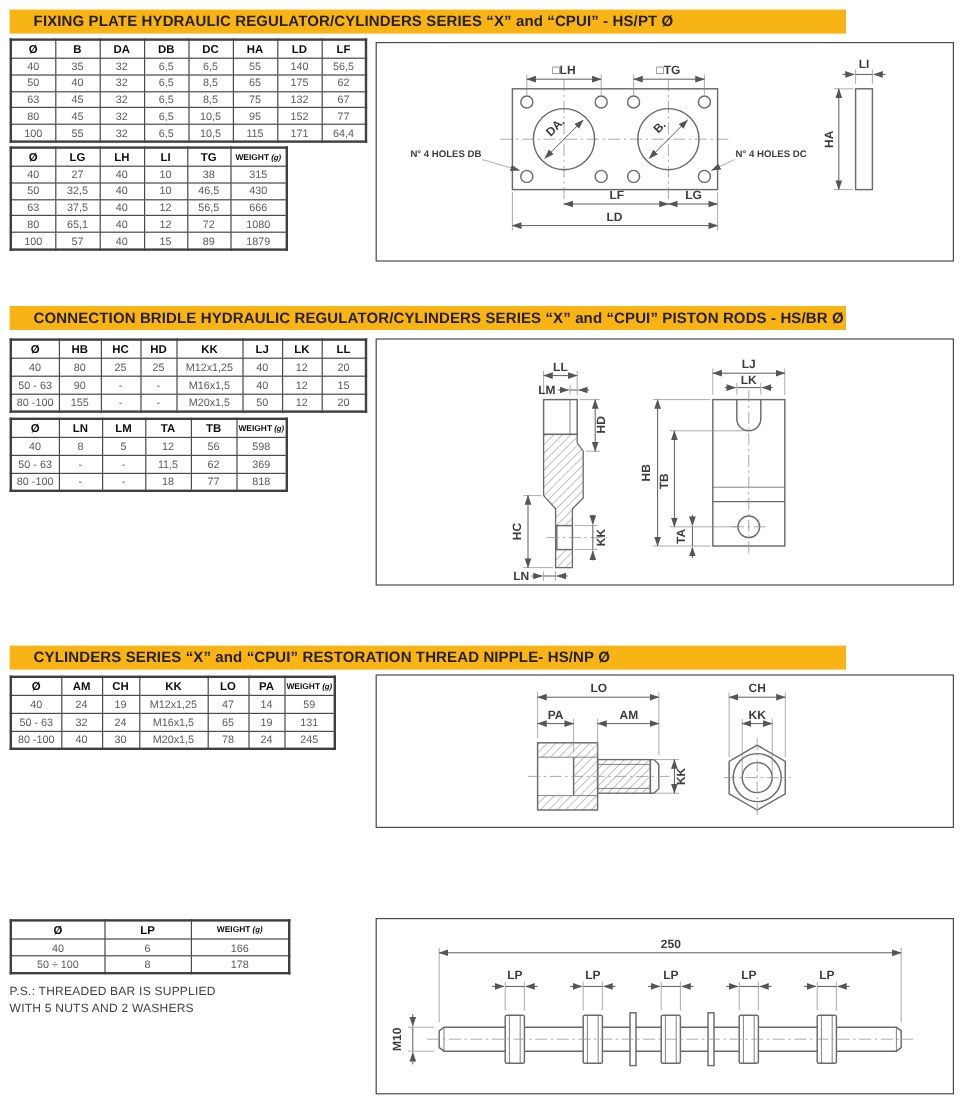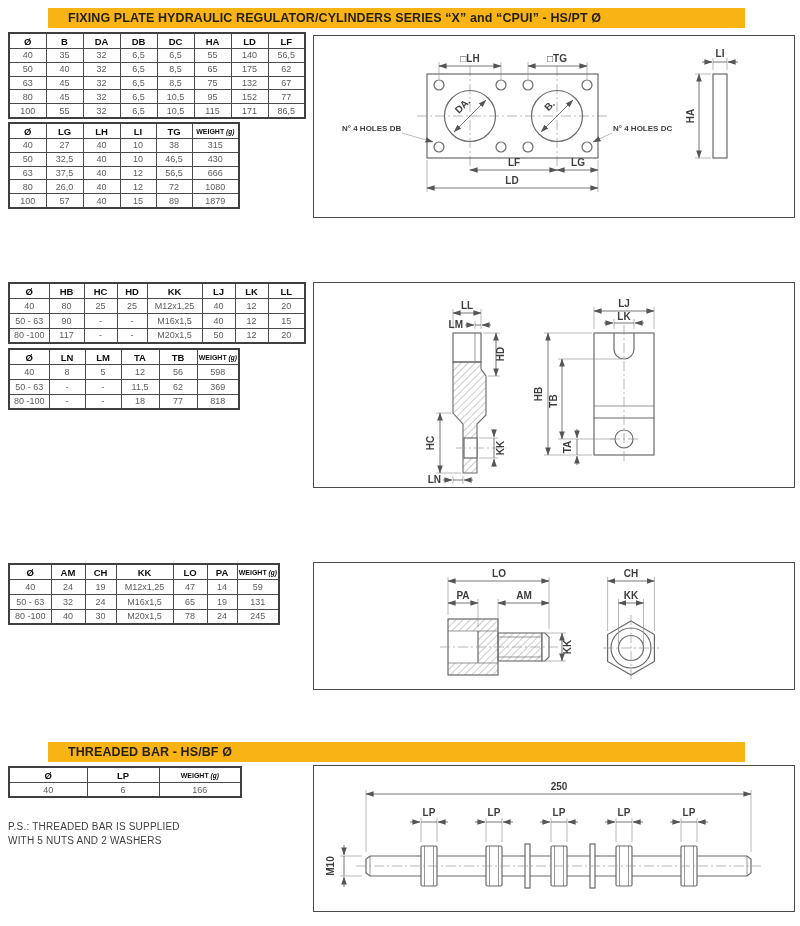--- a/index.html
+++ b/index.html
@@ -1,20 +1,20 @@
 <!DOCTYPE html>
 <html><head>
 <meta charset="utf-8">
 <style>
   html,body{margin:0;padding:0;background:#ffffff;}
   .page{position:relative;width:800px;height:926px;background:#ffffff;overflow:hidden;
         font-family:"Liberation Sans",sans-serif;}
   .sec{position:absolute;left:8px;width:787px;}
   .bar{position:absolute;left:0;top:0;height:20px;width:697px;background:#f8b314;
-       display:flex;align-items:center;padding-left:20px;box-sizing:border-box;margin-left:40px;}
+       display:flex;align-items:center;padding-left:20px;box-sizing:border-box;}
   .bar span{font-size:12.5px;font-weight:bold;color:#241f0e;letter-spacing:.1px;white-space:nowrap;}
   .tbl{border-collapse:collapse;table-layout:fixed;position:absolute;background:#fff;
        border:2px solid #3f3f3f;}
   .tbl th,.tbl td{border:1px solid #4a4a4a;text-align:center;vertical-align:middle;padding:0;
        overflow:hidden;white-space:nowrap;}
   .tbl th{font-size:9.5px;font-weight:bold;color:#0d0d0d;height:14px;}
   .tbl td{font-size:9px;color:#5c5c5c;height:12.8px;}
   .tbl th.wt{font-size:7px;}
   .tbl .unit{font-size:6.5px;font-style:italic;}
   .rows-tall td{height:13.8px;}
@@ -122,21 +122,21 @@
             <td>77</td>
           </tr>
           <tr>
             <td>100</td>
             <td>55</td>
             <td>32</td>
             <td>6,5</td>
             <td>10,5</td>
             <td>115</td>
             <td>171</td>
-            <td>86,5</td>
+            <td>64,4</td>
           </tr>
         </tbody>
       </table>
     <table class="tbl" style="left:0;top:114px;">
         <colgroup>
           <col style="width: 37px;">
           <col style="width: 37px;">
           <col style="width: 37px;">
           <col style="width: 36px;">
           <col style="width: 36px;">
@@ -172,21 +172,21 @@
           <tr>
             <td>63</td>
             <td>37,5</td>
             <td>40</td>
             <td>12</td>
             <td>56,5</td>
             <td>666</td>
           </tr>
           <tr>
             <td>80</td>
-            <td>26,0</td>
+            <td>65,1</td>
             <td>40</td>
             <td>12</td>
             <td>72</td>
             <td>1080</td>
           </tr>
           <tr>
             <td>100</td>
             <td>57</td>
             <td>40</td>
             <td>15</td>
@@ -252,20 +252,23 @@
         <text class="lbl" x="406" y="21">LI</text>
         <line class="wl" x1="397" y1="38" x2="381" y2="38"></line>
           <line class="wl" x1="397" y1="122" x2="381" y2="122"></line>
         <line class="dim" x1="385" y1="38" x2="385" y2="122" marker-start="url(#arr)" marker-end="url(#arr)"></line>
         <text class="lbl" x="380" y="80" transform="rotate(-90 380 80)">HA</text>
       </svg>
     </div>
   </div>
 
   <div class="sec" style="top:255px;height:235px;">
+    <div class="bar">
+      <span>CONNECTION BRIDLE HYDRAULIC REGULATOR/CYLINDERS SERIES “X” and “CPUI” PISTON RODS - HS/BR Ø</span>
+    </div>
     <table class="tbl rows-tall" style="left:0;top:27px;">
         <colgroup>
           <col style="width: 40px;">
           <col style="width: 35px;">
           <col style="width: 33px;">
           <col style="width: 30px;">
           <col style="width: 55px;">
           <col style="width: 33px;">
           <col style="width: 33px;">
           <col style="width: 37px;">
@@ -298,21 +301,21 @@
             <td>90</td>
             <td>-</td>
             <td>-</td>
             <td>M16x1,5</td>
             <td>40</td>
             <td>12</td>
             <td>15</td>
           </tr>
           <tr>
             <td>80 -100</td>
-            <td>117</td>
+            <td>155</td>
             <td>-</td>
             <td>-</td>
             <td>M20x1,5</td>
             <td>50</td>
             <td>12</td>
             <td>20</td>
           </tr>
         </tbody>
       </table>
     <table class="tbl rows-tall" style="left:0;top:93px;">
@@ -436,20 +439,23 @@
         <text class="lbl" x="243" y="118" transform="rotate(-90 243 118)">TB</text>
         <line class="dim" x1="263" y1="146" x2="263" y2="155" marker-end="url(#arr)"></line>
         <line class="dim" x1="263" y1="182" x2="263" y2="173" marker-end="url(#arr)"></line>
         <line class="dim" x1="263" y1="156" x2="263" y2="172"></line>
         <text class="lbl" x="257" y="164" transform="rotate(-90 257 164)">TA</text>
       </svg>
     </div>
   </div>
 
   <div class="sec" style="top:538px;height:155px;">
+    <div class="bar">
+      <span>CYLINDERS SERIES “X” and “CPUI” RESTORATION THREAD NIPPLE- HS/NP Ø</span>
+    </div>
     <table class="tbl rows-tall" style="left:0;top:25px;">
         <colgroup>
           <col style="width: 42px;">
           <col style="width: 34px;">
           <col style="width: 31px;">
           <col style="width: 57px;">
           <col style="width: 34px;">
           <col style="width: 30px;">
           <col style="width: 42px;">
         </colgroup>
@@ -541,42 +547,44 @@
 
         <line class="wl" x1="304.5" y1="82" x2="304.5" y2="36"></line>
           <line class="wl" x1="329.5" y1="82" x2="329.5" y2="36"></line>
         <line class="dim" x1="304.5" y1="40" x2="329.5" y2="40" marker-start="url(#arr)" marker-end="url(#arr)"></line>
         <text class="lbl" x="317" y="36">KK</text>
       </svg>
     </div>
   </div>
 
   <div class="sec" style="top:742px;height:172px;">
-    <div class="bar">
-      <span>THREADED BAR - HS/BF Ø</span>
-    </div>
     <table class="tbl rows-mid" style="left:0;top:24px;">
         <colgroup>
           <col style="width: 78px;">
           <col style="width: 72px;">
           <col style="width: 82px;">
         </colgroup>
         <thead>
           <tr>
             <th>Ø</th>
             <th>LP</th>
             <th class="wt"><span>WEIGHT</span><span class="unit"> (g)</span></th>
           </tr>
         </thead>
         <tbody>
           <tr>
             <td>40</td>
             <td>6</td>
             <td>166</td>
           </tr>
+          <tr>
+            <td>50 ÷ 100</td>
+            <td>8</td>
+            <td>178</td>
+          </tr>
         </tbody>
       </table>
     <div class="note" style="left:0;top:78px;">
       <div>P.S.: THREADED BAR IS SUPPLIED</div>
       <div>WITH 5 NUTS AND 2 WASHERS</div>
     </div>
 
     <div class="dbox" style="left:305px;top:23px;width:482px;height:147px;">
       <svg width="479" height="144" viewBox="0 0 479 144">
 

